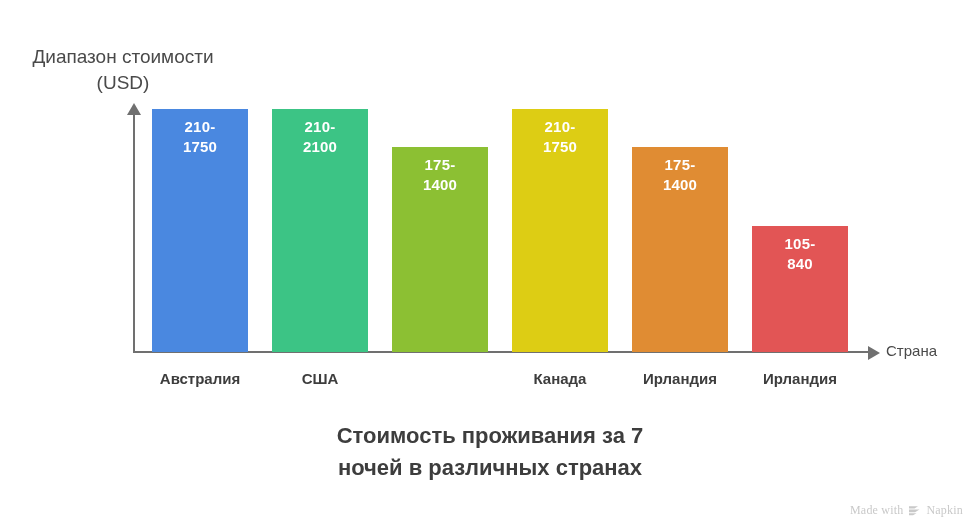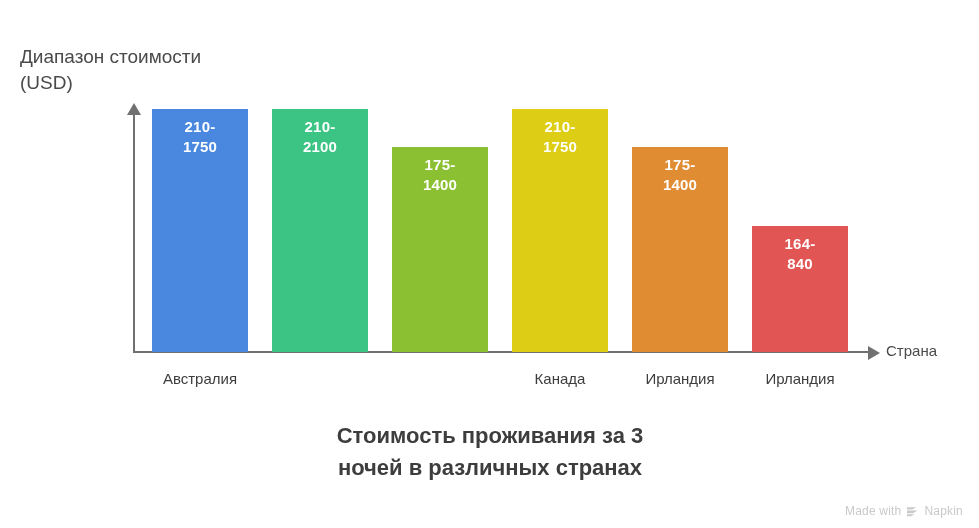--- a/index.html
+++ b/index.html
@@ -20,21 +20,21 @@
     position: absolute;
     inset: 0;
   }
 
   
   .y-axis-title {
     position: absolute;
     left: 20px;
     top: 44px;
     width: 206px;
-    text-align: left;
+    text-align: center;
     font-size: 19px;
     line-height: 26px;
     color: #4a4a4a;
     white-space: pre-line;
   }
 
   
   .axis-line {
     position: absolute;
     background: #707070;
@@ -108,21 +108,21 @@
     line-height: 20px;
     white-space: pre-line;
     letter-spacing: 0.2px;
   }
   .cat-label {
     position: absolute;
     top: 370px;
     width: 150px;
     text-align: center;
     font-size: 15px;
-    font-weight: normal;
+    font-weight: bold;
     color: #3d3d3d;
     white-space: nowrap;
   }
 
   
   .chart-title {
     position: absolute;
     left: 240px;
     top: 420px;
     width: 500px;
@@ -138,20 +138,21 @@
   .watermark {
     position: absolute;
     right: 16px;
     bottom: 10px;
     display: flex;
     align-items: center;
     gap: 5px;
     font-size: 12px;
     color: #c9c9c9;
     letter-spacing: 0.2px;
+    font-family: Liberation Serif, serif;
   }
   .watermark svg { display: block; }
 </style>
 </head>
 <body>
 
 <div id="chart-root">
 
   <div class="y-axis-title">Диапазон стоимости
 (USD)</div>
@@ -166,42 +167,43 @@
   <div class="plot-area" id="plot-area">
       <div class="bar" style="left: 152px; height: 243px; background: rgb(74, 136, 224);">
         <div class="bar-value">210-
 1750</div>
       </div>
       <div class="cat-label" style="left: 125px;">Австралия</div>
       <div class="bar" style="left: 272px; height: 243px; background: rgb(60, 196, 133);">
         <div class="bar-value">210-
 2100</div>
       </div>
+      <div class="cat-label" style="left: 245px;">США</div>
       <div class="bar" style="left: 392px; height: 205px; background: rgb(140, 192, 51);">
         <div class="bar-value">175-
 1400</div>
       </div>
       <div class="bar" style="left: 512px; height: 243px; background: rgb(221, 205, 20);">
         <div class="bar-value">210-
 1750</div>
       </div>
       <div class="cat-label" style="left: 485px;">Канада</div>
       <div class="bar" style="left: 632px; height: 205px; background: rgb(224, 140, 51);">
         <div class="bar-value">175-
 1400</div>
       </div>
       <div class="cat-label" style="left: 605px; text-align: center;">Ирландия</div>
       <div class="bar" style="left: 752px; height: 126px; background: rgb(226, 85, 85);">
-        <div class="bar-value">164-
+        <div class="bar-value">105-
 840</div>
       </div>
       <div class="cat-label" style="left: 725px;">Ирландия</div>
     </div>
 
-  <div class="chart-title">Стоимость проживания за 3
+  <div class="chart-title">Стоимость проживания за 7
 ночей в различных странах</div>
 
   <div class="watermark">
     <span>Made with</span>
     <span>
       <svg width="13" height="13" viewBox="0 0 13 13" aria-hidden="true">
         <path d="M1 2.2 L10 2.2 L6.5 4.6 L1 4.6 Z" fill="#c9c9c9"></path>
         <path d="M1 5.6 L11.5 5.6 L7 8.2 L1 8.2 Z" fill="#c9c9c9"></path>
         <path d="M1 9.2 L8.5 9.2 L5 11.3 L1 11.3 Z" fill="#c9c9c9"></path>
       </svg>

